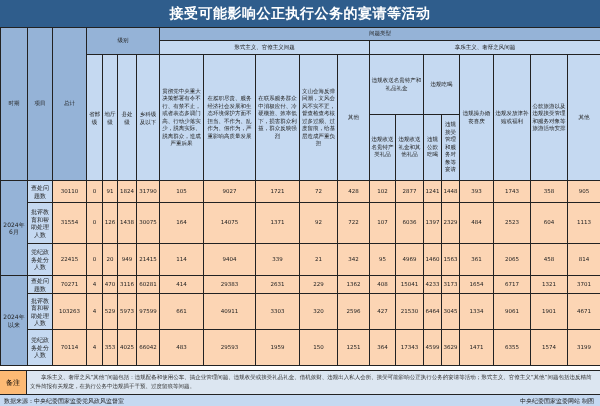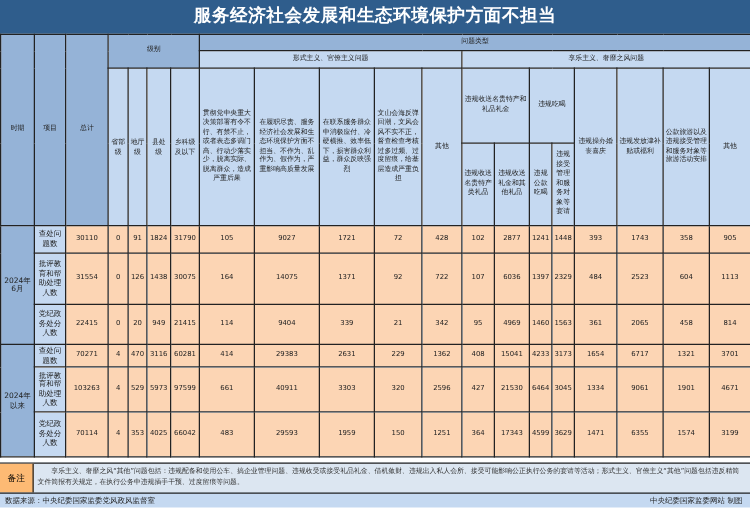--- a/index.html
+++ b/index.html
@@ -19,21 +19,21 @@
   .note .k{position:absolute;left:0;top:0;width:26px;height:24px;background:#fdba74;font-size:7px;line-height:24px;text-align:center;border-right:1px solid #222;}
   .note .t{position:absolute;left:30px;top:2px;width:566px;font-size:5.5px;line-height:9px;color:#333;text-indent:2em;}
   .src{position:absolute;left:0;top:394px;width:600px;height:12px;background:#c5d9f1;border-top:1px solid #222;font-size:6px;line-height:12px;color:#222;}
   .src .l{position:absolute;left:4px;}
   .src .r{position:absolute;right:6px;}
 </style>
 </head>
 <body>
 
 <div class="wrap">
-  <div class="title">服务经济社会发展和生态环境保护方面不担当</div>
+  <div class="title">接受可能影响公正执行公务的宴请等活动</div>
 
   <table>
     <colgroup>
       <col style="width:27px">
         <col style="width:25px">
         <col style="width:34px">
       <col style="width:16px">
         <col style="width:15px">
         <col style="width:19px">
         <col style="width:23px">

